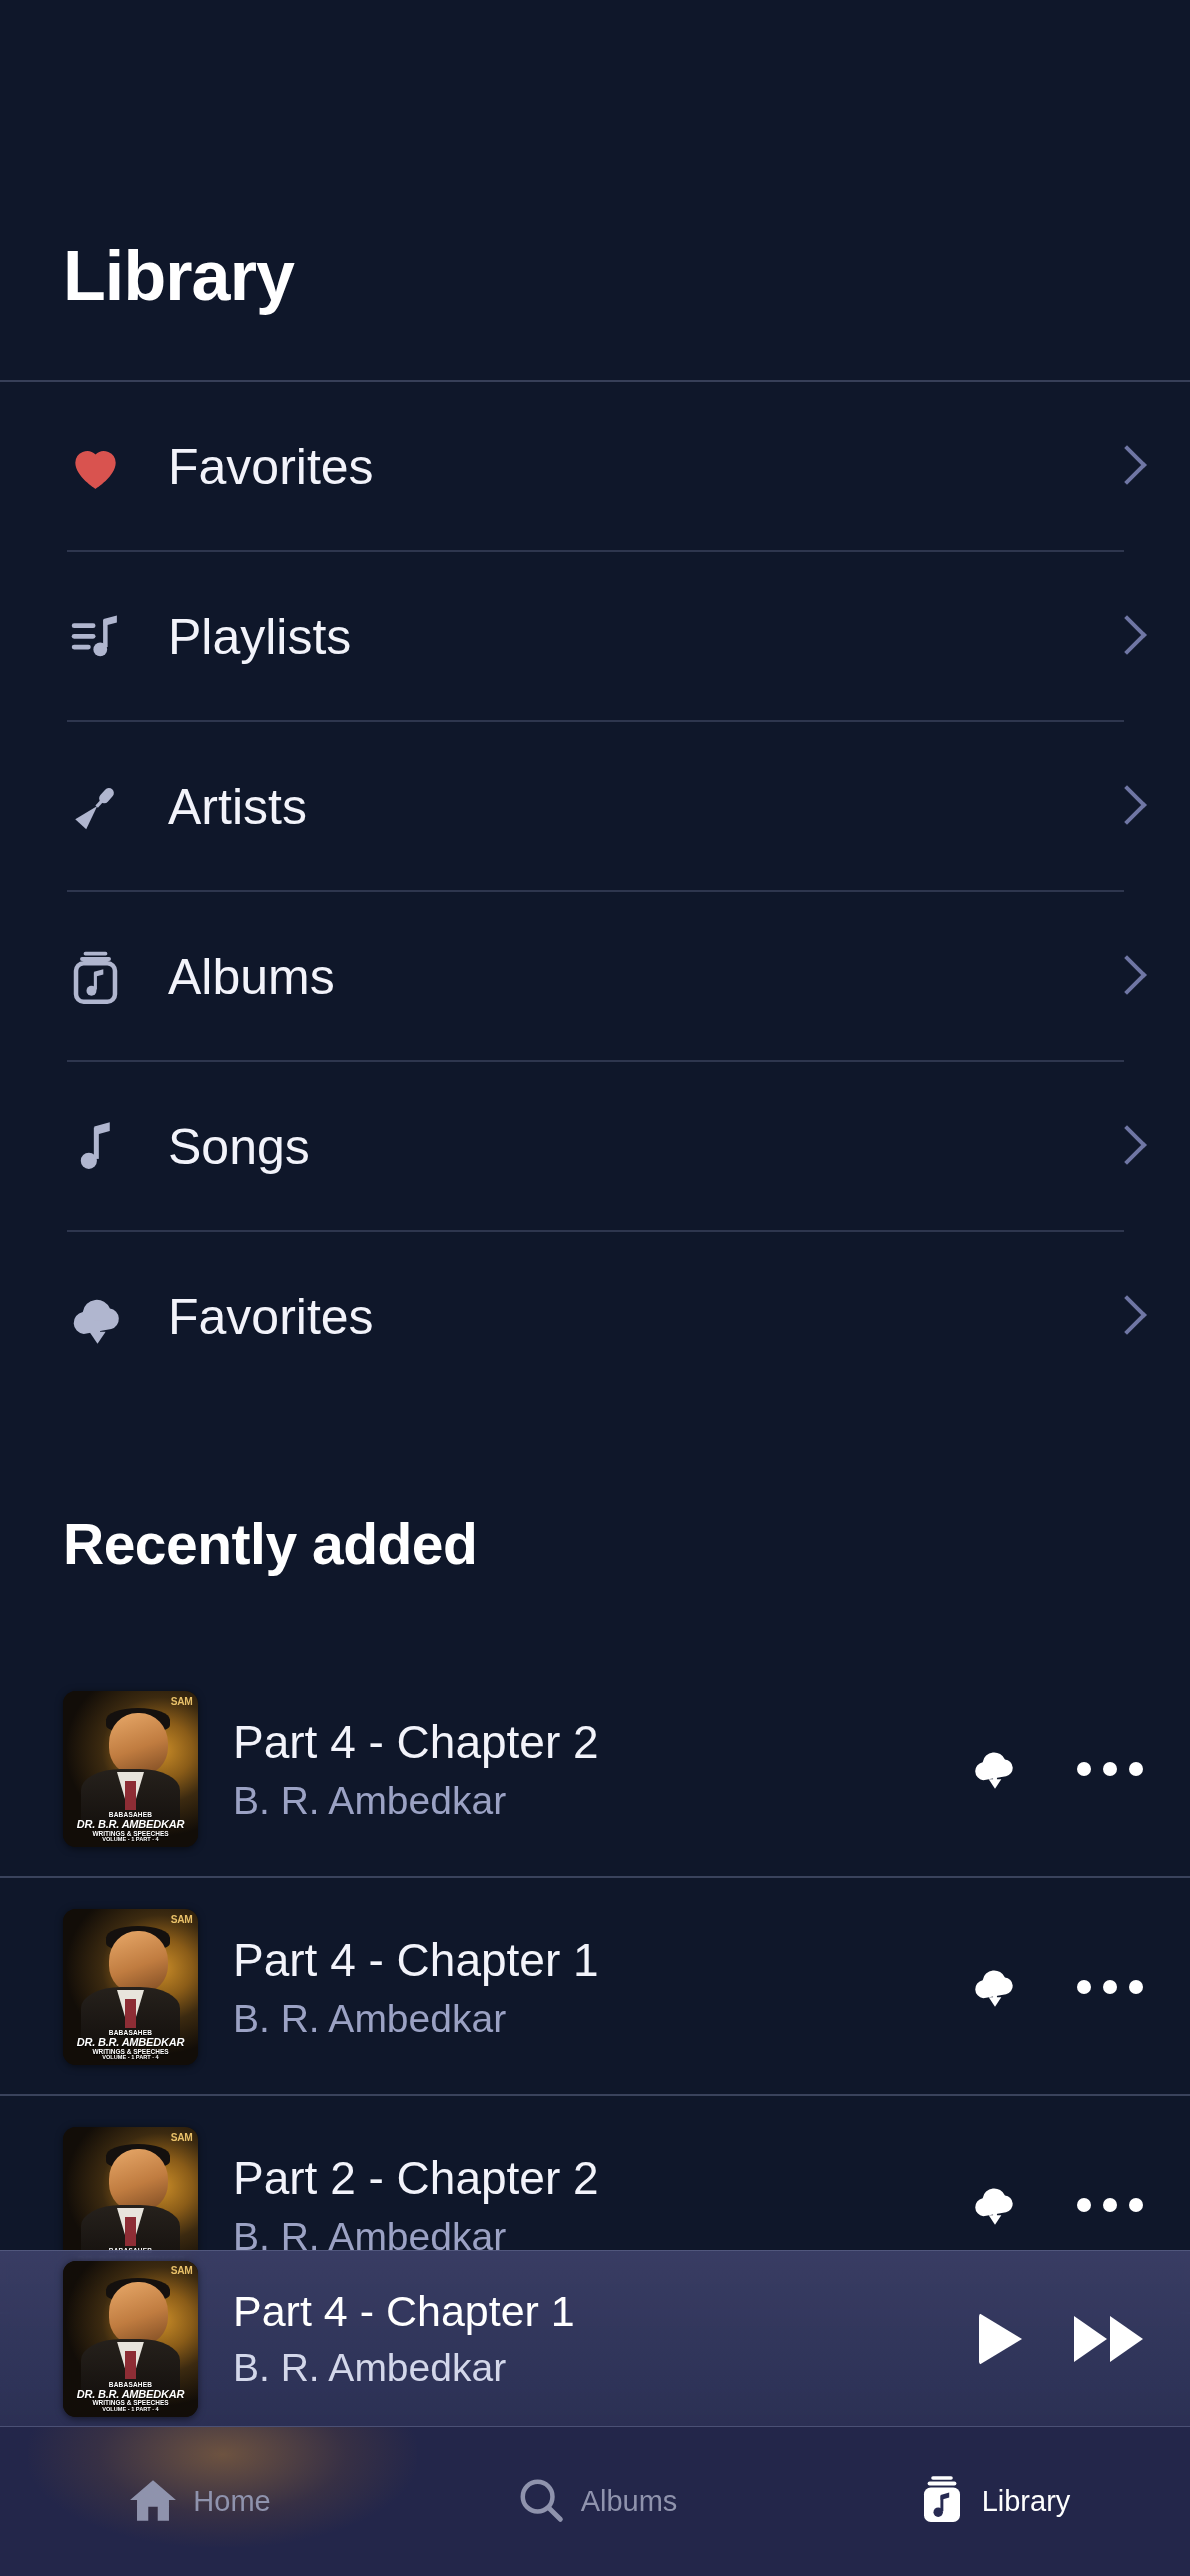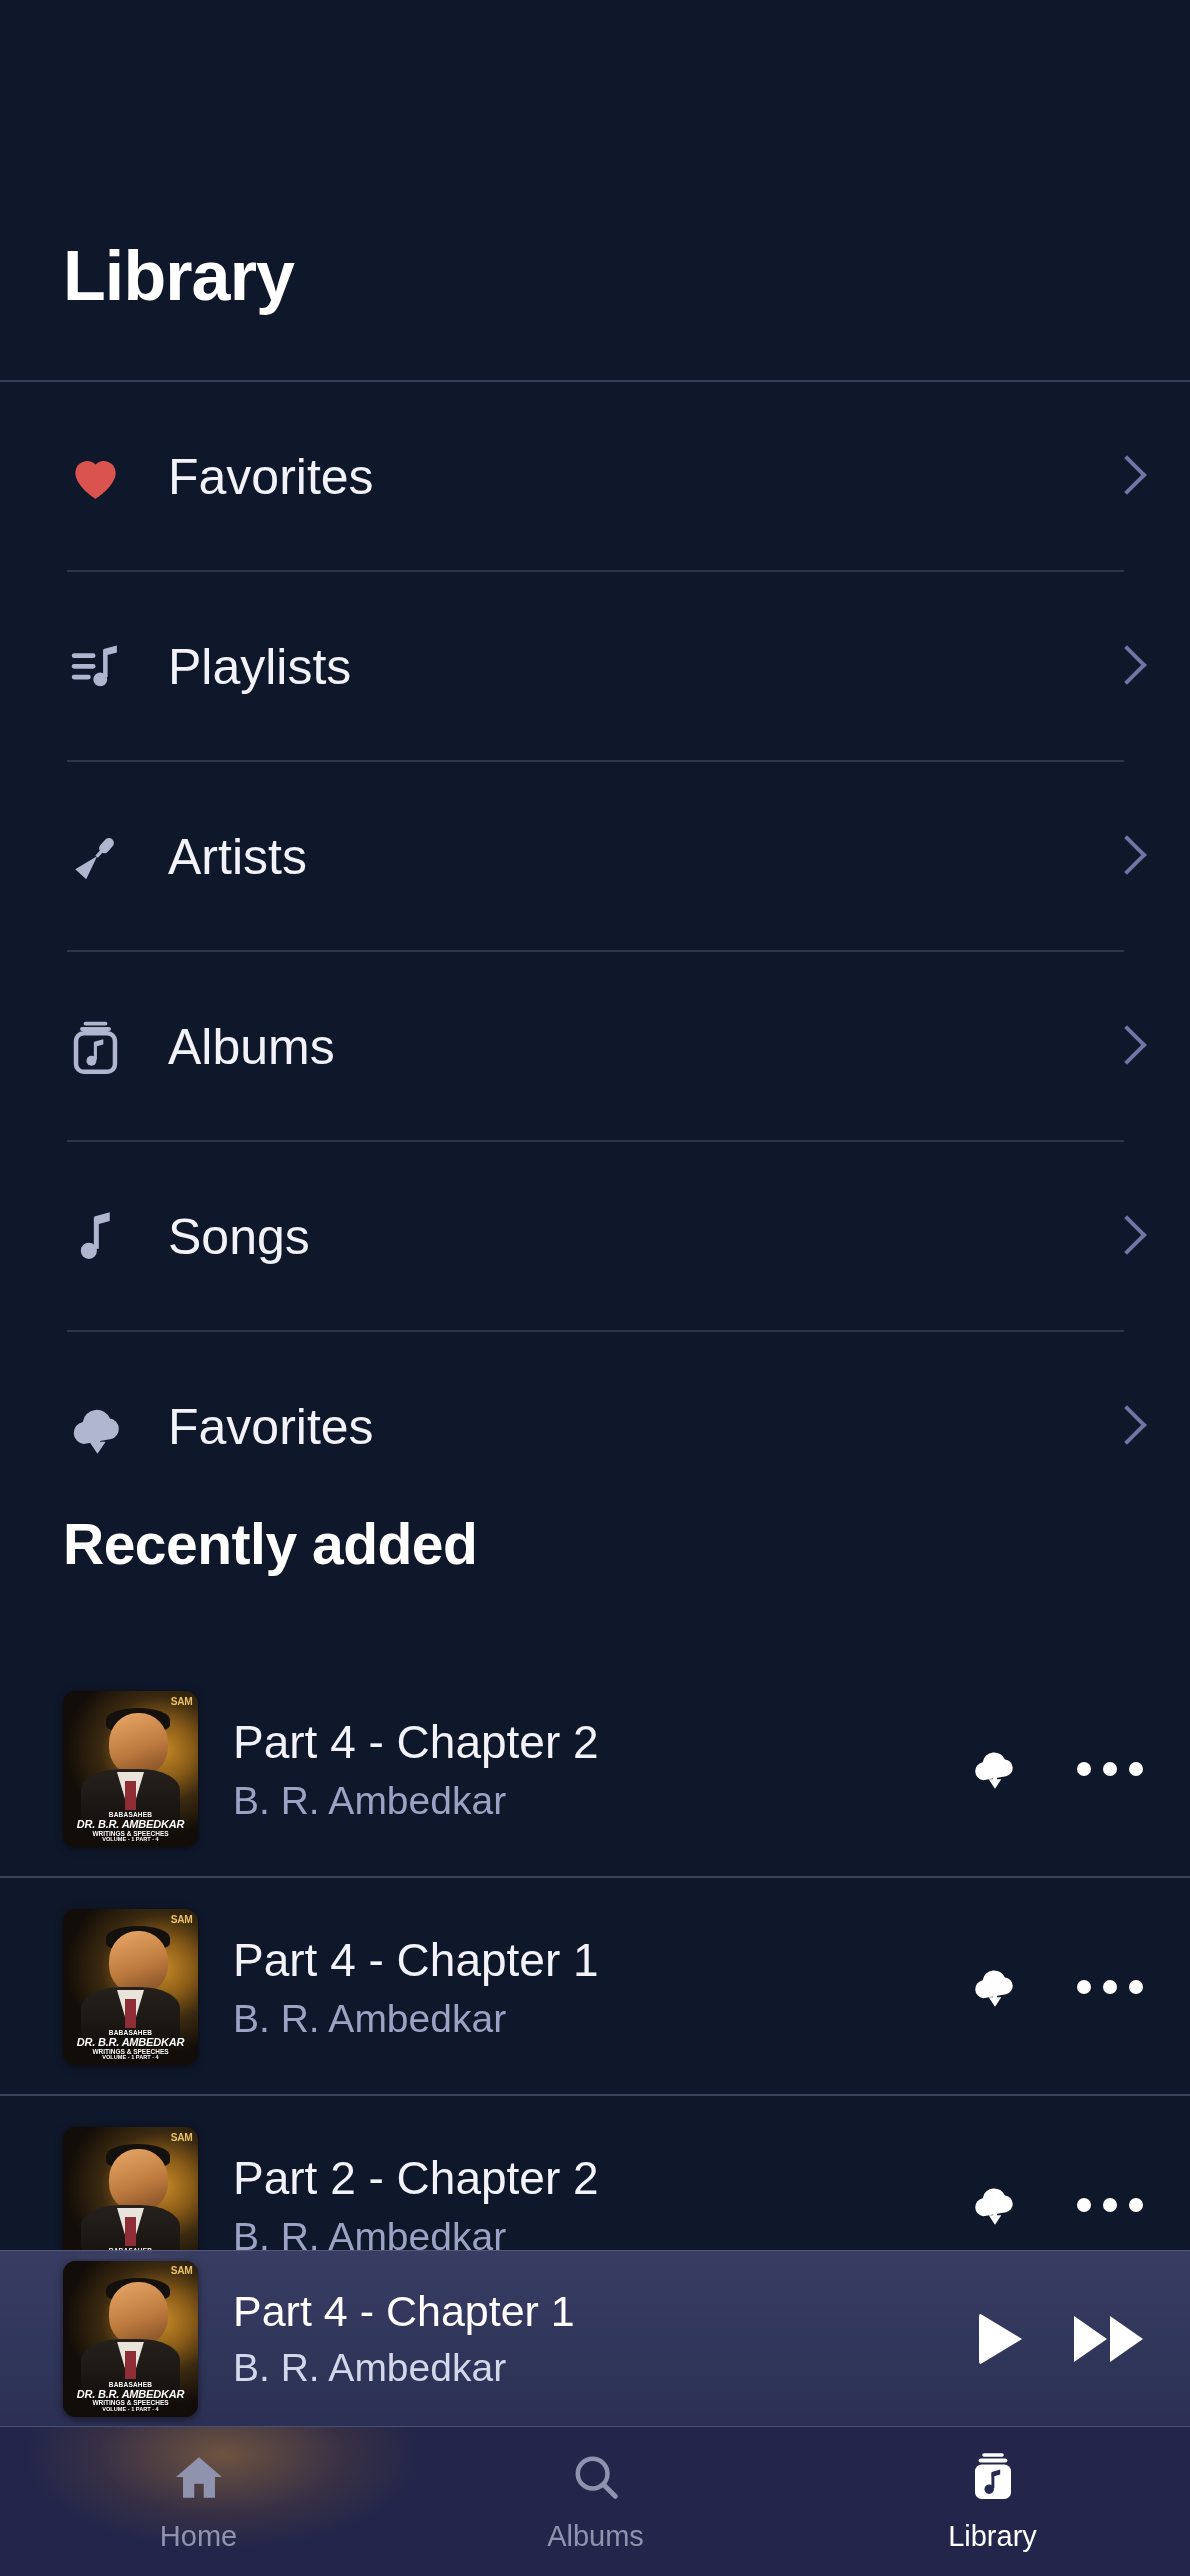--- a/index.html
+++ b/index.html
@@ -34,21 +34,21 @@
   }
 
   
   .lib-list {
     position:absolute;
     left:0; top:382px;
     width:1191px;
   }
   .lib-row {
     position:relative;
-    height:190px;
+    height:170px;
     display:flex;
     align-items:center;
     padding-left:67px;
     padding-right:52px;
   }
   .lib-row .divider {
     position:absolute;
     left:67px; right:67px; bottom:0;
     height:1.9px;
     background:rgba(160,168,210,0.22);
@@ -263,21 +263,20 @@
   .bottom-nav .glow {
     position:absolute;
     left:28px; top:-65px;
     width:389px; height:185px;
     background:radial-gradient(ellipse at center, rgba(220,150,50,0.40) 0%, rgba(160,100,40,0.16) 45%, rgba(0,0,0,0) 72%);
     pointer-events:none;
   }
   .nav-item {
     flex:1 1 0;
     display:flex;
-    flex-direction:column;
     align-items:center;
     justify-content:center;
     gap:13px;
     position:relative;
     z-index:2;
   }
   .nav-label { font-size:29px; color:#8f93ad; }
   .nav-item.active .nav-label { color:#ffffff; }
 </style>
 </head>

